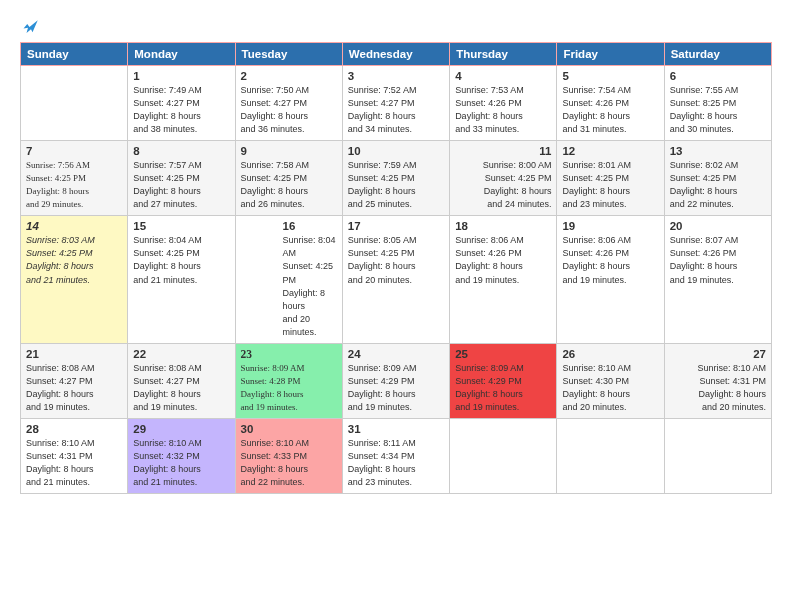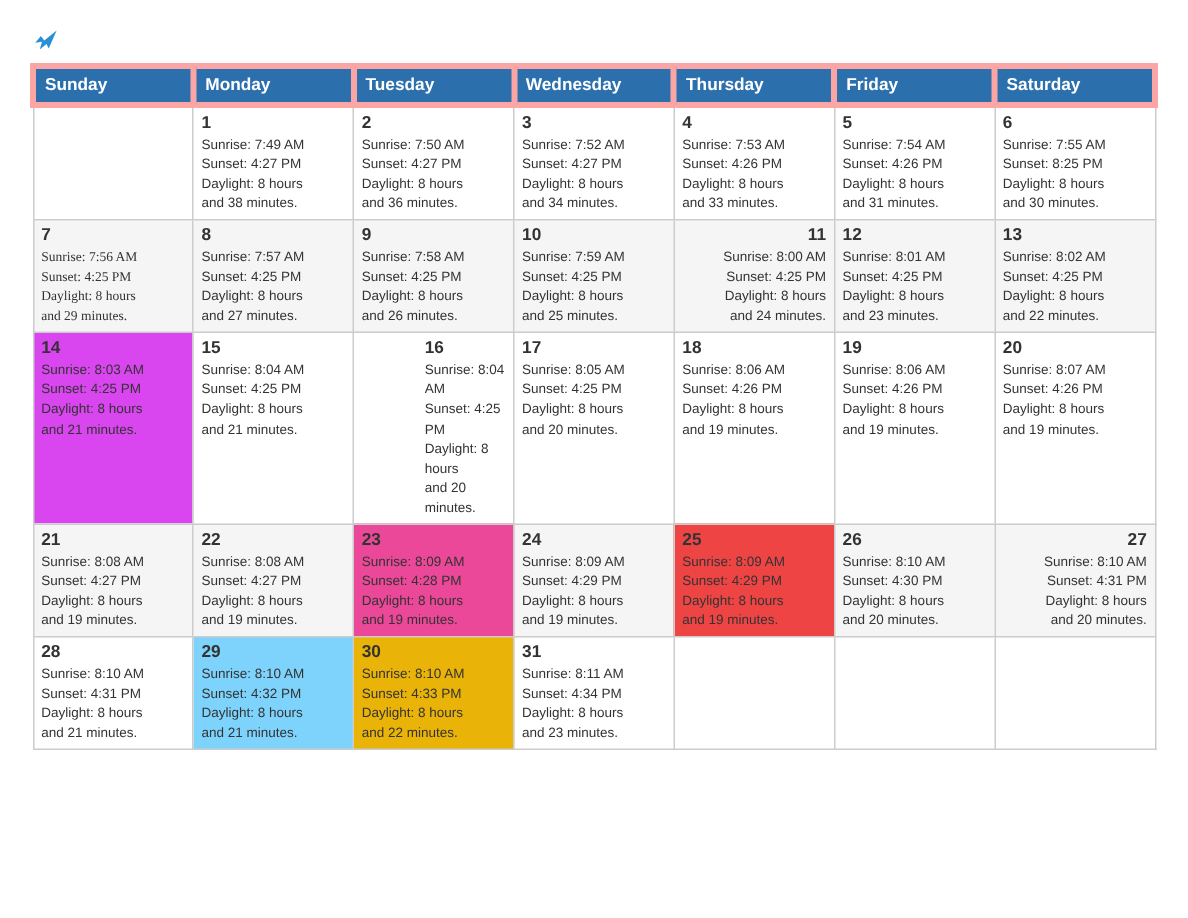--- a/index.html
+++ b/index.html
@@ -51,21 +51,21 @@
       border-collapse: collapse;
       border: 1px solid #ccc;
     }
     .calendar th {
       background: #2c6fad;
       color: #fff;
       font-size: 11.5px;
       font-weight: bold;
       padding: 5px 6px;
       text-align: left;
-      border: 4px solid #fca5a5;
+      border: 1px solid #fca5a5;
     }
     .calendar td {
       border: 1px solid #ccc;
       vertical-align: top;
       padding: 4px 5px;
       width: calc(100% / 7);
       background: #fff;
     }
     .calendar tr:nth-child(even) td {
       background: #f5f5f5;
@@ -210,21 +210,21 @@
           </td>
           <td style="background: rgb(245, 245, 245);">
             <span class="day-num">13</span>
             <div class="day-info" style="white-space: pre-line;">Sunrise: 8:02 AM
 Sunset: 4:25 PM
 Daylight: 8 hours
 and 22 minutes.</div>
           </td>
         </tr>
         <tr>
-          <td style="background: #d946ef;">
+          <td style="background: #fef9c3; font-style: italic;">
             <span class="day-num">14</span>
             <div class="day-info" style="white-space: pre-line;">Sunrise: 8:03 AM
 Sunset: 4:25 PM
 Daylight: 8 hours
 and 21 minutes.</div>
           </td>
           <td style="background: rgb(255, 255, 255);">
             <span class="day-num">15</span>
             <div class="day-info" style="white-space: pre-line;">Sunrise: 8:04 AM
 Sunset: 4:25 PM
@@ -275,21 +275,21 @@
 Daylight: 8 hours
 and 19 minutes.</div>
           </td>
           <td style="background: rgb(245, 245, 245);">
             <span class="day-num">22</span>
             <div class="day-info" style="white-space: pre-line;">Sunrise: 8:08 AM
 Sunset: 4:27 PM
 Daylight: 8 hours
 and 19 minutes.</div>
           </td>
-          <td style="background: #ec4899;">
+          <td style="background: #86efac; font-family: Liberation Serif, serif;">
             <span class="day-num">23</span>
             <div class="day-info" style="white-space: pre-line;">Sunrise: 8:09 AM
 Sunset: 4:28 PM
 Daylight: 8 hours
 and 19 minutes.</div>
           </td>
           <td style="background: rgb(245, 245, 245);">
             <span class="day-num">24</span>
             <div class="day-info" style="white-space: pre-line;">Sunrise: 8:09 AM
 Sunset: 4:29 PM
@@ -319,28 +319,28 @@
           </td>
         </tr>
         <tr>
           <td style="background: rgb(255, 255, 255);">
             <span class="day-num">28</span>
             <div class="day-info" style="white-space: pre-line;">Sunrise: 8:10 AM
 Sunset: 4:31 PM
 Daylight: 8 hours
 and 21 minutes.</div>
           </td>
-          <td style="background: #7dd3fc;">
+          <td style="background: #c4b5fd;">
             <span class="day-num">29</span>
             <div class="day-info" style="white-space: pre-line;">Sunrise: 8:10 AM
 Sunset: 4:32 PM
 Daylight: 8 hours
 and 21 minutes.</div>
           </td>
-          <td style="background: #eab308;">
+          <td style="background: #fca5a5;">
             <span class="day-num">30</span>
             <div class="day-info" style="white-space: pre-line;">Sunrise: 8:10 AM
 Sunset: 4:33 PM
 Daylight: 8 hours
 and 22 minutes.</div>
           </td>
           <td style="background: rgb(255, 255, 255);">
             <span class="day-num">31</span>
             <div class="day-info" style="white-space: pre-line;">Sunrise: 8:11 AM
 Sunset: 4:34 PM

